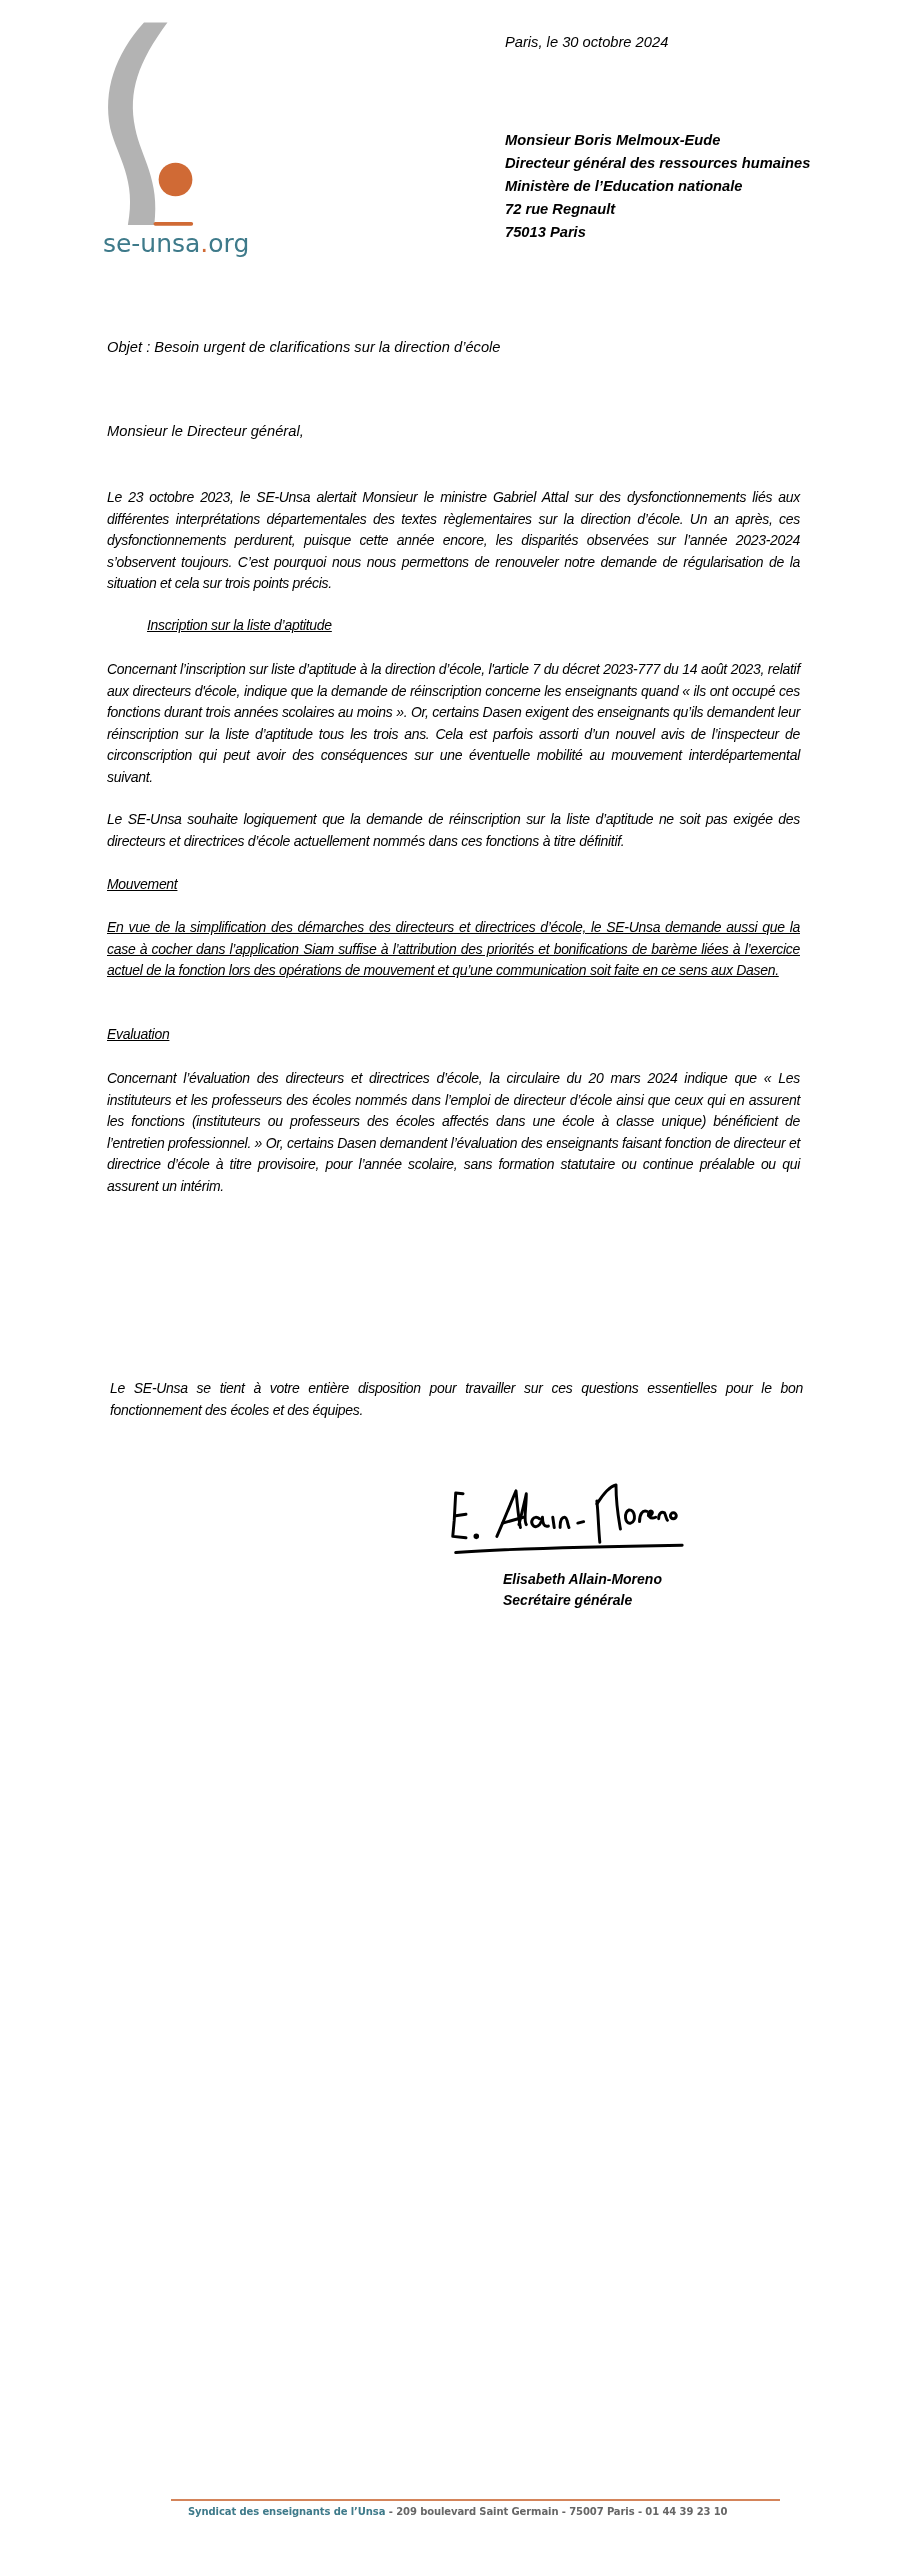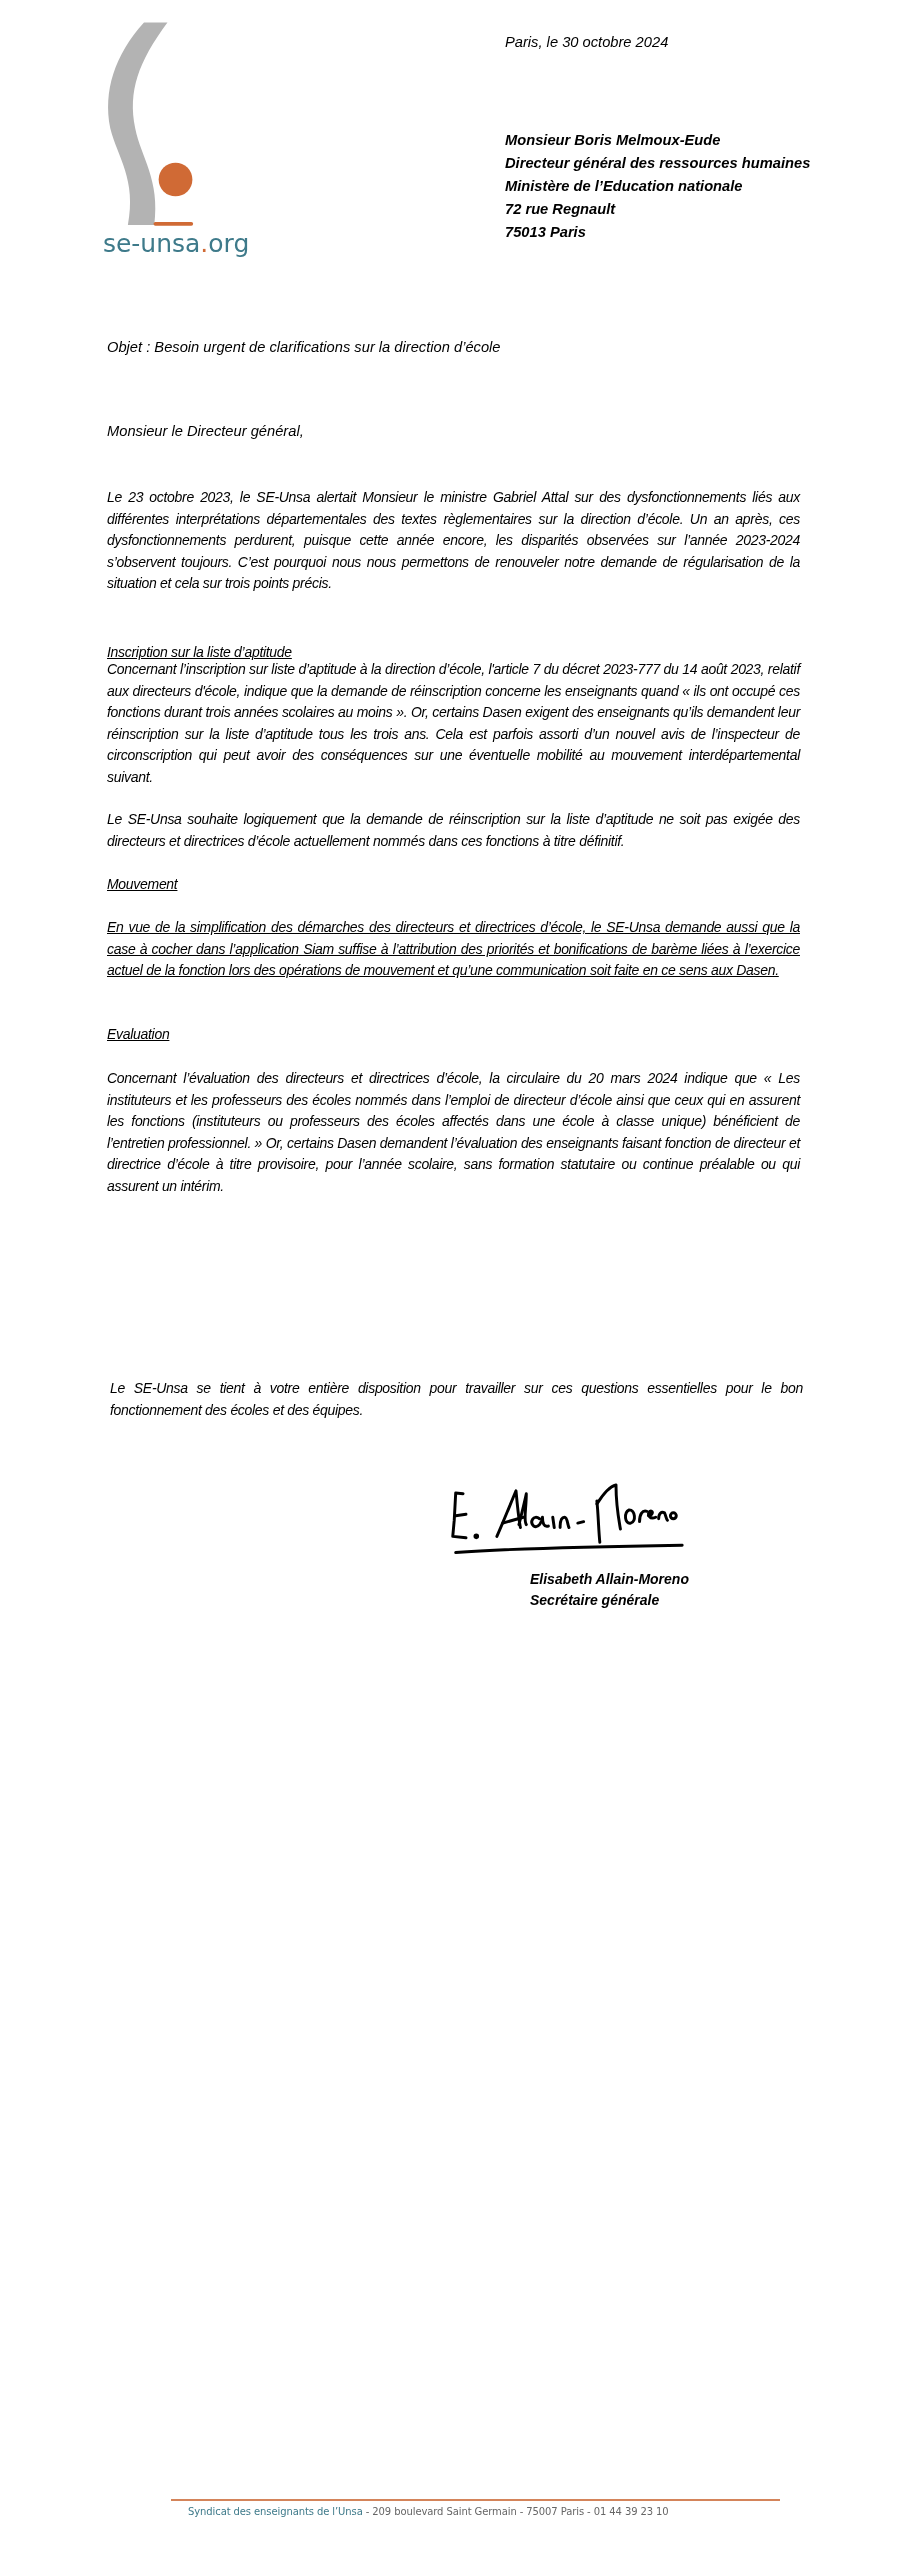--- a/index.html
+++ b/index.html
@@ -22,25 +22,25 @@
   .salutation { position: absolute; left: 107px; top: 423px; font-size: 14.7px; font-style: italic; white-space: nowrap; }
 
   .para { position: absolute; left: 107px; width: 693px; text-align: justify; font-style: italic;
           font-size: 14px; line-height: 21.6px; letter-spacing: -0.3px; word-spacing: 0px; }
   .para-closing { left: 110px; width: 693px; }
   .heading { position: absolute; left: 107px; font-style: italic; font-size: 14px; text-decoration: underline;
              letter-spacing: -0.3px; white-space: nowrap; line-height: 21.6px; }
 
   .signature { position: absolute; left: 441px; top: 1476px; width: 250px; height: 81px; }
   .signer { position: absolute; left: 503px; top: 1569px; font-size: 14px; font-style: italic; font-weight: bold; line-height: 20.6px; }
-  .signer div { white-space: nowrap; margin-left: 27px; }
+  .signer div { white-space: nowrap; }
 
   .footer-rule { position: absolute; left: 171px; top: 2499px; width: 609px; height: 2.2px; background: #d4845a; }
   .footer { position: absolute; left: 188px; top: 2506px; font-family: "DejaVu Sans", sans-serif; font-size: 10px;
-            white-space: nowrap; color: #666; letter-spacing: -0.1px; }
+            white-space: nowrap; color: #666; letter-spacing: -0.1px; font-weight: bold; }
   .footer .org { color: #3e7a8a; }
 </style>
 </head>
 <body>
 
 <div class="page">
 
   <div class="logo">
     <svg width="154" height="213" viewBox="0 0 210 290">
       <path d="M60 6 L92 6 C52 60 38 100 48 150 C56 190 82 220 74 282 L38 282 C50 220 24 190 14 150 C4 100 20 50 60 6 Z" fill="#b3b3b3"></path>
@@ -58,21 +58,21 @@
     <div>Ministère de l’Education nationale</div>
     <div>72 rue Regnault</div>
     <div>75013 Paris</div>
   </div>
 
   <div class="objet">Objet : Besoin urgent de clarifications sur la direction d’école</div>
   <div class="salutation">Monsieur le Directeur général,</div>
 
   <div class="para" style="top:487px;">Le 23 octobre 2023, le SE-Unsa alertait Monsieur le ministre Gabriel Attal sur des dysfonctionnements liés aux différentes interprétations départementales des textes règlementaires sur la direction d’école. Un an après, ces dysfonctionnements perdurent, puisque cette année encore, les disparités observées sur l’année 2023-2024 s’observent toujours. C’est pourquoi nous nous permettons de renouveler notre demande de régularisation de la situation et cela sur trois points précis.</div>
 
-  <div class="heading" style="top:642px;">Inscription sur la liste d’aptitude</div>
+  <div class="heading" style="top:615px;margin-left:40px;">Inscription sur la liste d’aptitude</div>
   <div class="para" style="top:659px;">Concernant l’inscription sur liste d’aptitude à la direction d’école, l'article 7 du décret 2023-777 du 14 août 2023, relatif aux directeurs d'école, indique que la demande de réinscription concerne les enseignants quand « ils ont occupé ces fonctions durant trois années scolaires au moins ». Or, certains Dasen exigent des enseignants qu’ils demandent leur réinscription sur la liste d’aptitude tous les trois ans. Cela est parfois assorti d’un nouvel avis de l’inspecteur de circonscription qui peut avoir des conséquences sur une éventuelle mobilité au mouvement interdépartemental suivant.</div>
   <div class="para" style="top:809px;">Le SE-Unsa souhaite logiquement que la demande de réinscription sur la liste d’aptitude ne soit pas exigée des directeurs et directrices d’école actuellement nommés dans ces fonctions à titre définitif.</div>
 
   <div class="heading" style="top:874px;">Mouvement</div>
   <div class="para" style="top:917px;text-decoration:underline;">En vue de la simplification des démarches des directeurs et directrices d’école, le SE-Unsa demande aussi que la case à cocher dans l’application Siam suffise à l’attribution des priorités et bonifications de barème liées à l’exercice actuel de la fonction lors des opérations de mouvement et qu’une communication soit faite en ce sens aux Dasen.</div>
 
   <div class="heading" style="top:1024px;">Evaluation</div>
   <div class="para" style="top:1068px;">Concernant l’évaluation des directeurs et directrices d’école, la circulaire du 20 mars 2024 indique que « Les instituteurs et les professeurs des écoles nommés dans l’emploi de directeur d’école ainsi que ceux qui en assurent les fonctions (instituteurs ou professeurs des écoles affectés dans une école à classe unique) bénéficient de l’entretien professionnel. » Or, certains Dasen demandent l’évaluation des enseignants faisant fonction de directeur et directrice d’école à titre provisoire, pour l’année scolaire, sans formation statutaire ou continue préalable ou qui assurent un intérim.</div>
 
   <div class="para para-closing" style="top:1378px;">Le SE-Unsa se tient à votre entière disposition pour travailler sur ces questions essentielles pour le bon fonctionnement des écoles et des équipes.</div>

